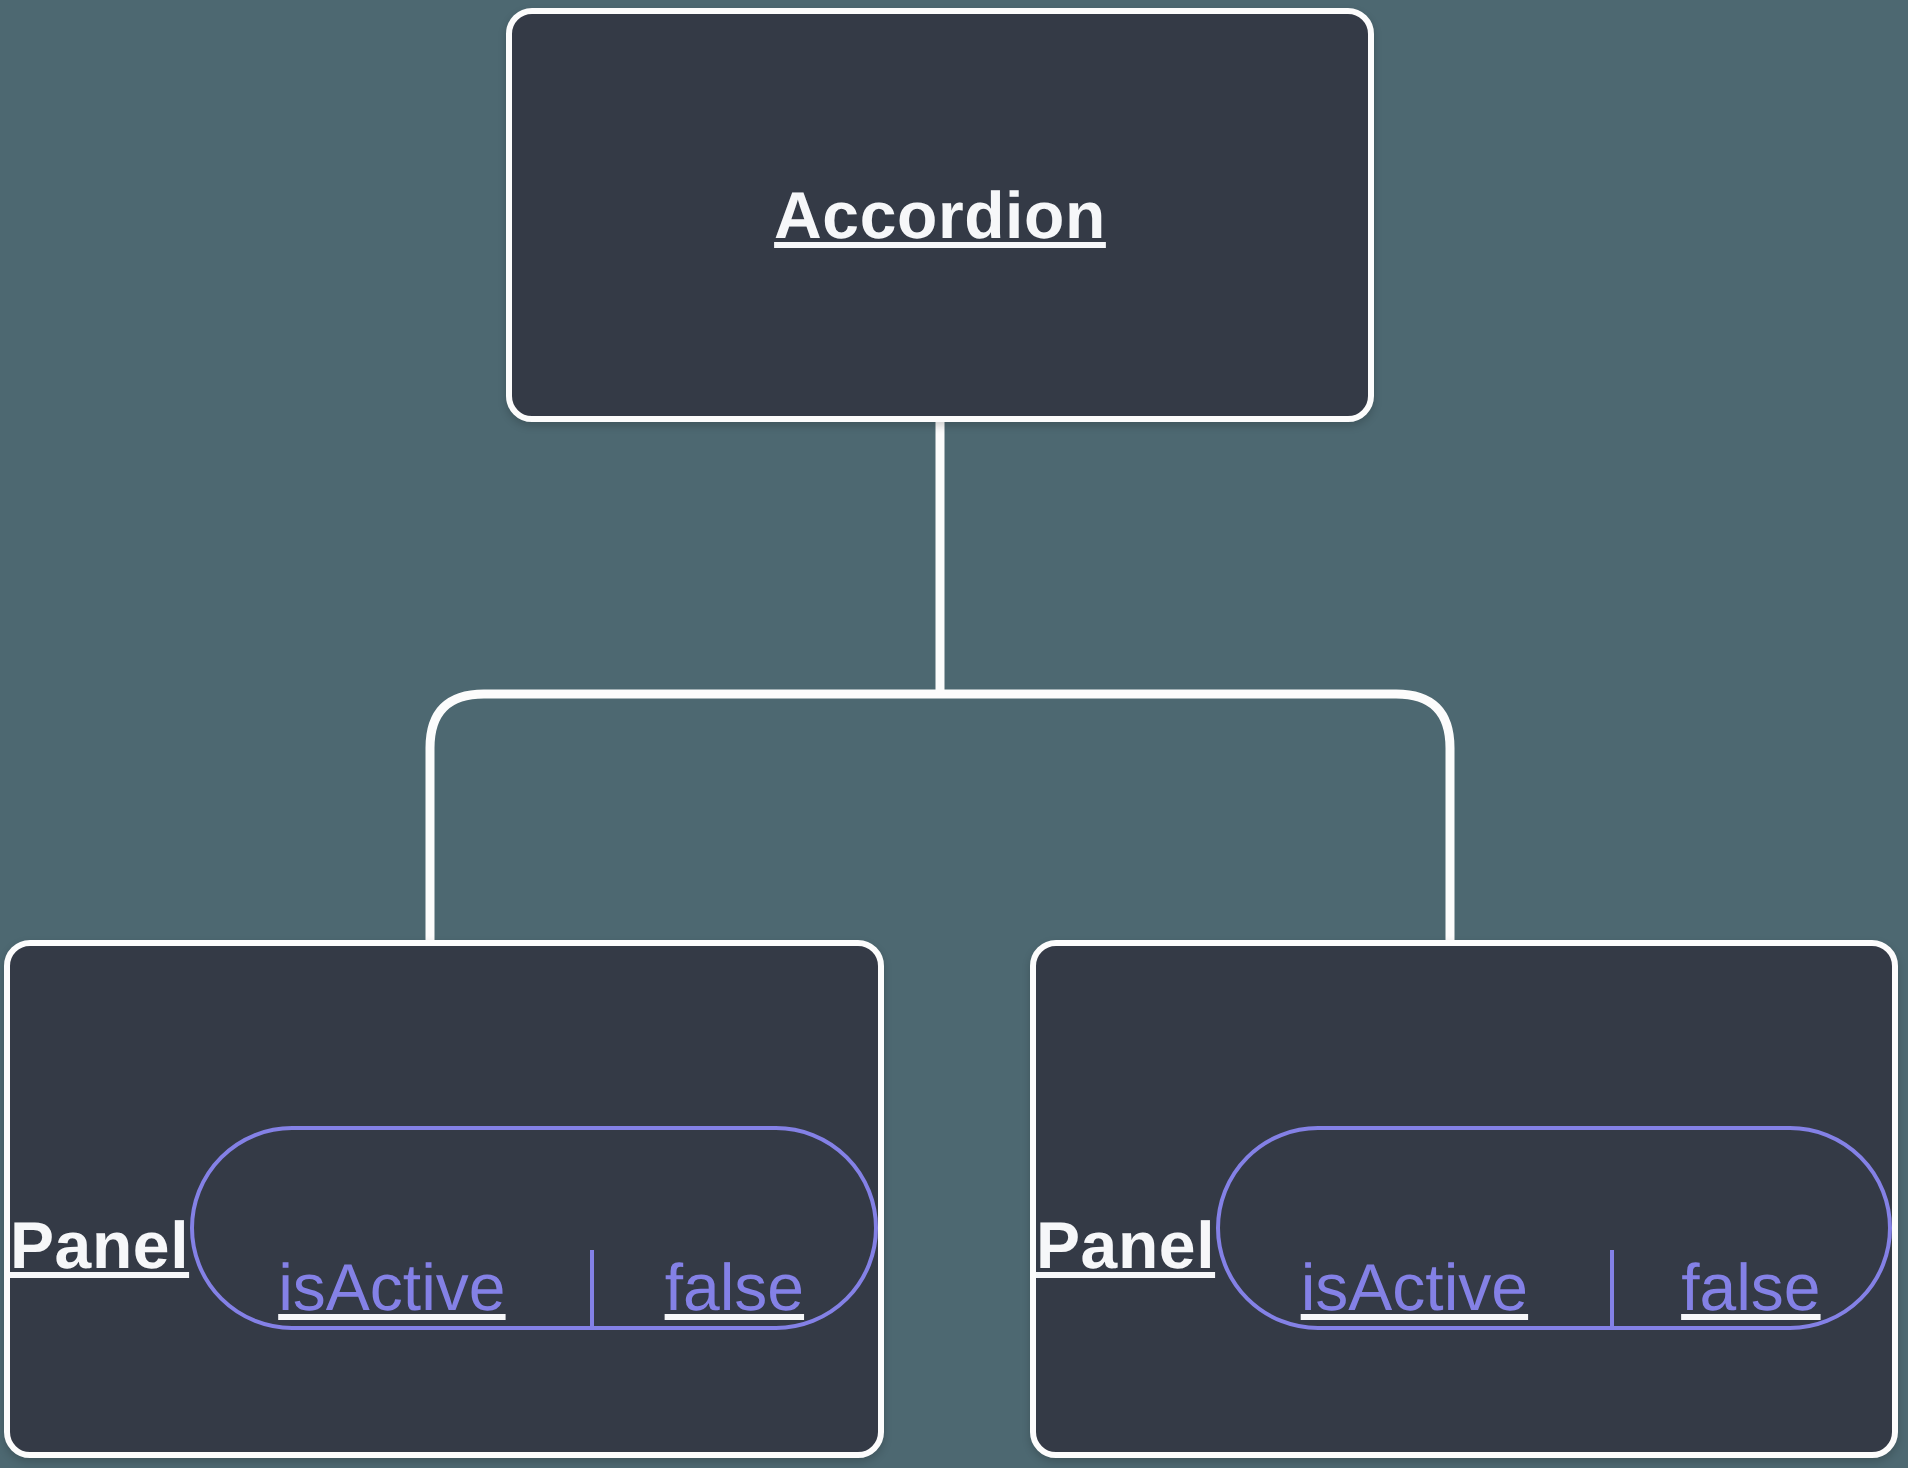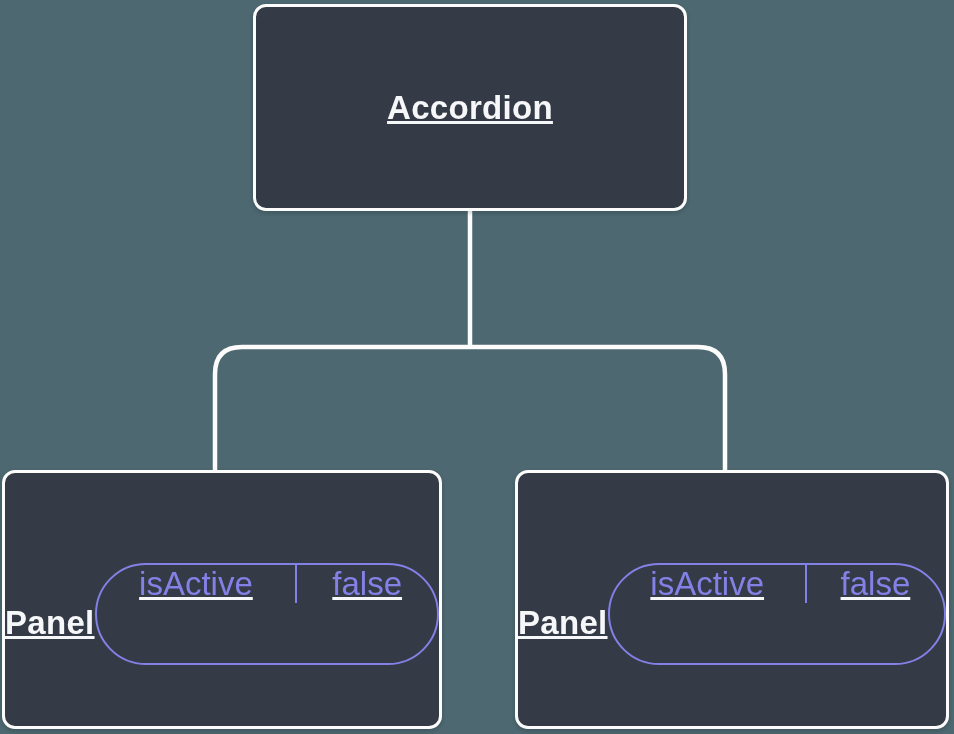--- a/index.html
+++ b/index.html
@@ -63,21 +63,21 @@
     margin-top: 46px;
   }
   .state-pill {
     box-sizing: border-box;
     margin-top: 29px;
     width: calc(100% - 72px);
     height: 102px;
     border: 2.5px solid var(--accent, #8481E6);
     border-radius: 51px;
     display: flex;
-    align-items: flex-start;
+    align-items: flex-end;
     color: var(--accent, #8481E6);
     font-size: 33px;
   }
   .pill-cell {
     display: flex;
     align-items: center;
     justify-content: center;
   }
   .pill-cell-name {
     width: 58.4%;

